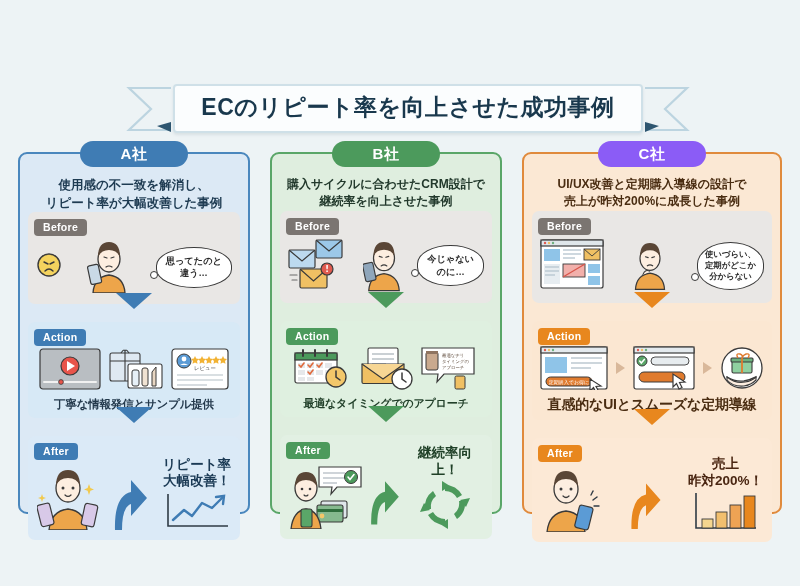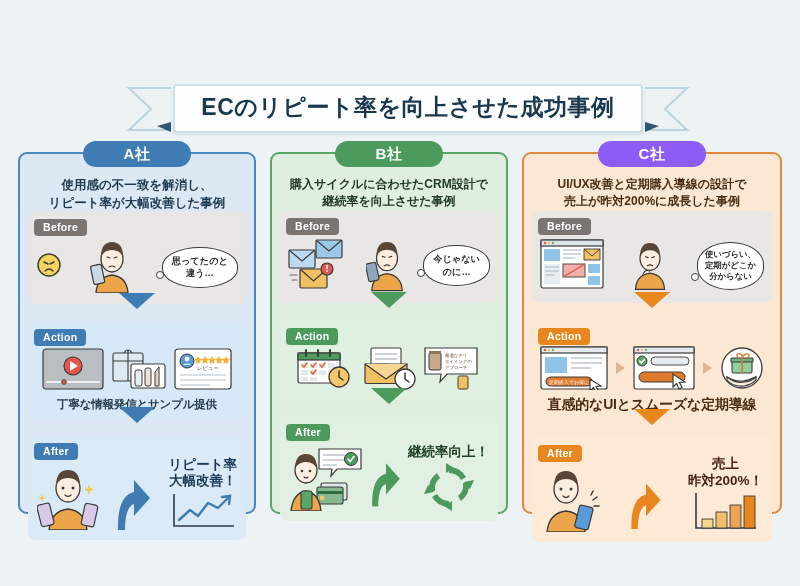--- a/index.html
+++ b/index.html
@@ -30,21 +30,21 @@
   }
   .banner-title {
     font-size: 23px; font-weight: bold; color: #19384d;
     letter-spacing: .5px; white-space: nowrap; line-height: 1.1;
   }
 
   
   .cols {
     position: absolute; left: 18px; top: 152px;
     width: 764px; height: 362px;
-    display: flex; gap: 14px;
+    display: flex; gap: 20px;
   }
   .col {
     flex: 1 1 0; position: relative;
     border: 2px solid; border-radius: 9px;
     display: flex; flex-direction: column;
     padding: 18px 8px 9px;
   }
   .col.a { border-color: #4a87bd; background: #dce9f5; }
   .col.b { border-color: #5aa668; background: #dfeedf; }
   .col.c { border-color: #e08a3c; background: #fbe8d4; }
@@ -407,20 +407,21 @@
                 <path d="M1 2 h52 v26 h-30 l-7 8 l1 -8 h-16 Z" fill="#fff" stroke="#3a3a3a" stroke-width="1.2"></path>
                 <rect x="5" y="6" width="12" height="18" rx="2" fill="#c9a98e" stroke="#3a3a3a" stroke-width="1"></rect>
                 <rect x="5" y="5" width="12" height="3" fill="#8f7460"></rect>
                 <text x="21" y="11" font-family="DejaVu Sans, sans-serif" font-size="4.4" fill="#5a4636">最適なナリ</text>
                 <text x="21" y="17" font-family="DejaVu Sans, sans-serif" font-size="4.4" fill="#5a4636">タイミングの</text>
                 <text x="21" y="23" font-family="DejaVu Sans, sans-serif" font-size="4.4" fill="#5a4636">アプローチ</text>
                 <rect x="34" y="30" width="10" height="13" rx="1.5" fill="#f0c063" stroke="#3a3a3a" stroke-width="1"></rect>
               </svg>
             </span>
           </div>
+          <div class="action-cap">最適なタイミングでのアプローチ</div>
           <span class="chev">
             <svg width="36" height="16" viewBox="0 0 36 16">
                 <path d="M0 0 L36 0 L18 16 Z" fill="#4c9a5c"></path>
               </svg>
           </span>
         </div>
       </div>
 
       <div class="section after">
         <span class="badge green">After</span>

